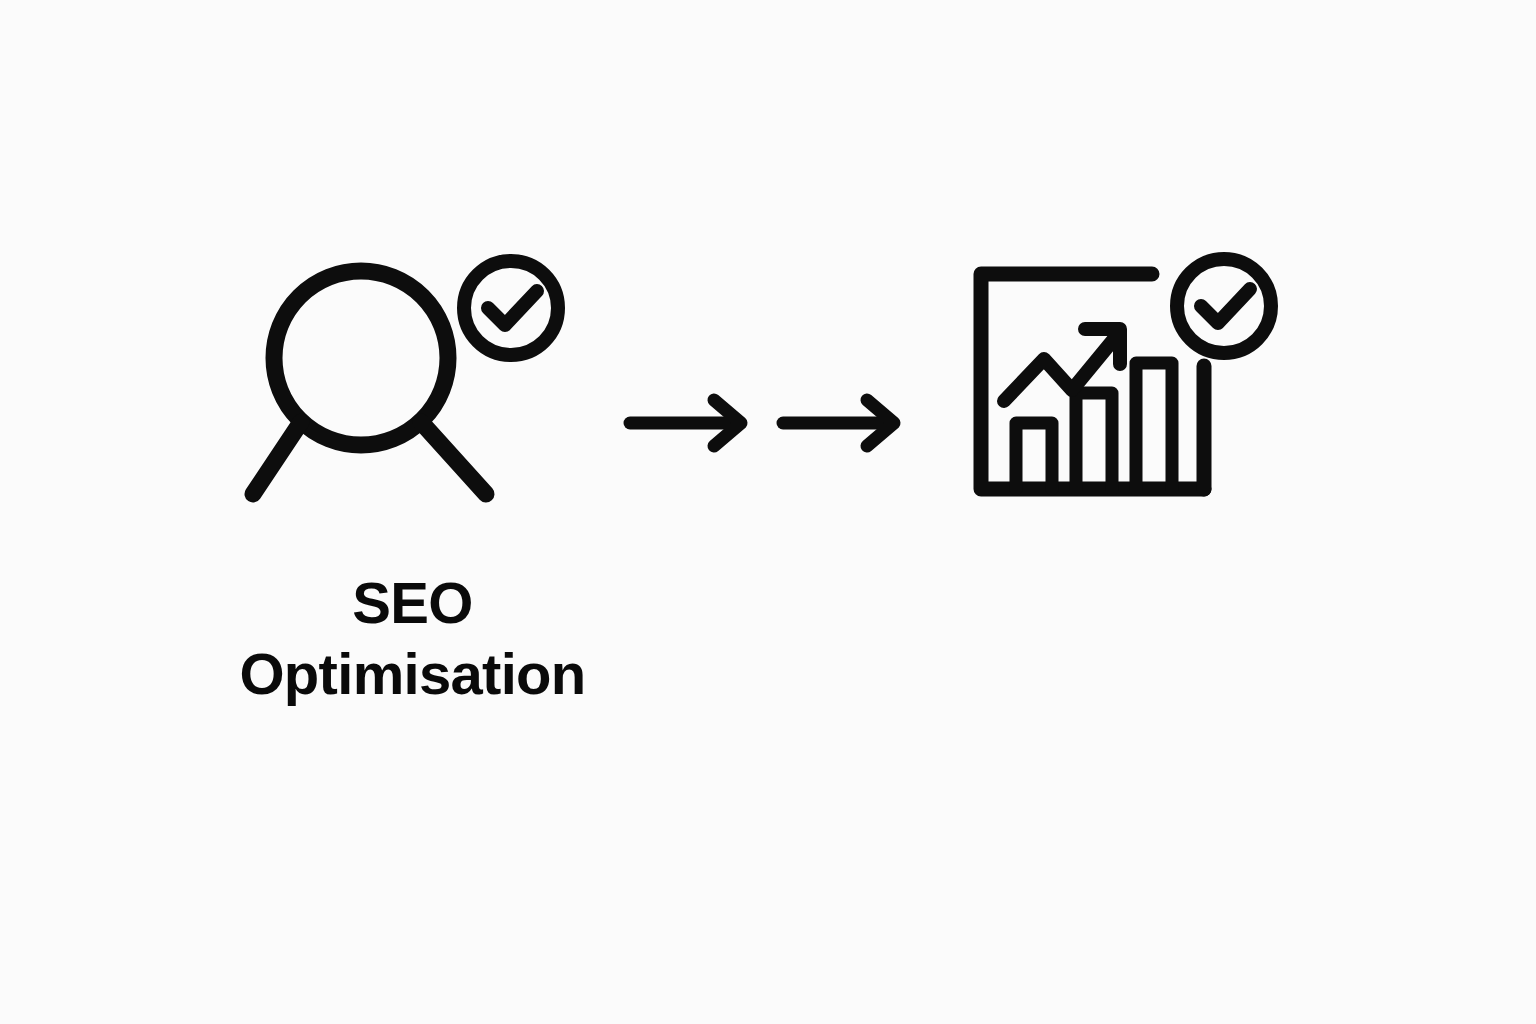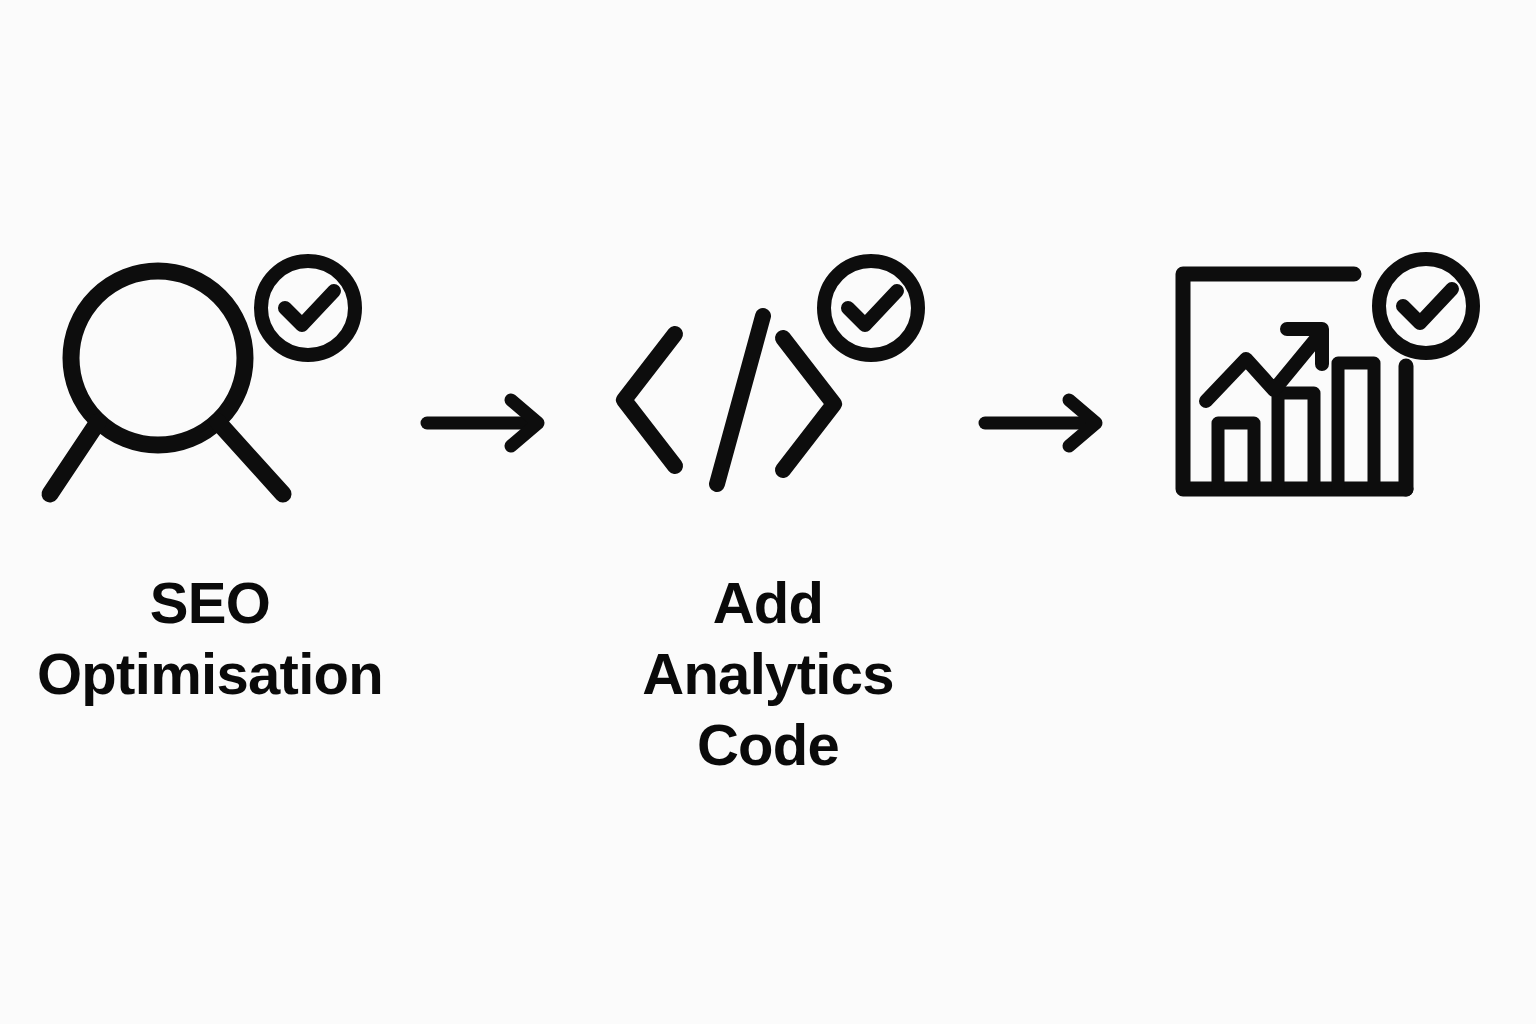--- a/index.html
+++ b/index.html
@@ -119,40 +119,20 @@
 Optimisation</div>
     </div>
 
     <div class="arrow-slot">
       <svg viewBox="0 0 140 70">
         <line class="stroke" x1="8" y1="35" x2="112" y2="35" stroke-width="13"></line>
         <polyline class="stroke" points="92,12 119,35 92,58" stroke-width="13"></polyline>
       </svg>
     </div>
 
-    <div class="step">
-      <div class="icon-slot">
-        <svg viewBox="0 0 340 270">
-
-          <polyline class="stroke" points="77,88 26,154 77,220" stroke-width="16"></polyline>
-
-          <line class="stroke" x1="165" y1="70" x2="119" y2="238" stroke-width="16"></line>
-
-          <polyline class="stroke" points="185,92 236,158 185,224" stroke-width="16"></polyline>
-
-          <g>
-            <circle class="stroke" cx="273" cy="62" r="47" stroke-width="14"></circle>
-            <polyline class="stroke" points="250,62 267,79 299,45" stroke-width="14"></polyline>
-          </g>
-        </svg>
-      </div>
-      <div class="step-label">Add
-Analytics
-Code</div>
-    </div>
 
     <div class="arrow-slot">
       <svg viewBox="0 0 140 70">
         <line class="stroke" x1="8" y1="35" x2="112" y2="35" stroke-width="13"></line>
         <polyline class="stroke" points="92,12 119,35 92,58" stroke-width="13"></polyline>
       </svg>
     </div>
 
     <div class="step">
       <div class="icon-slot">

